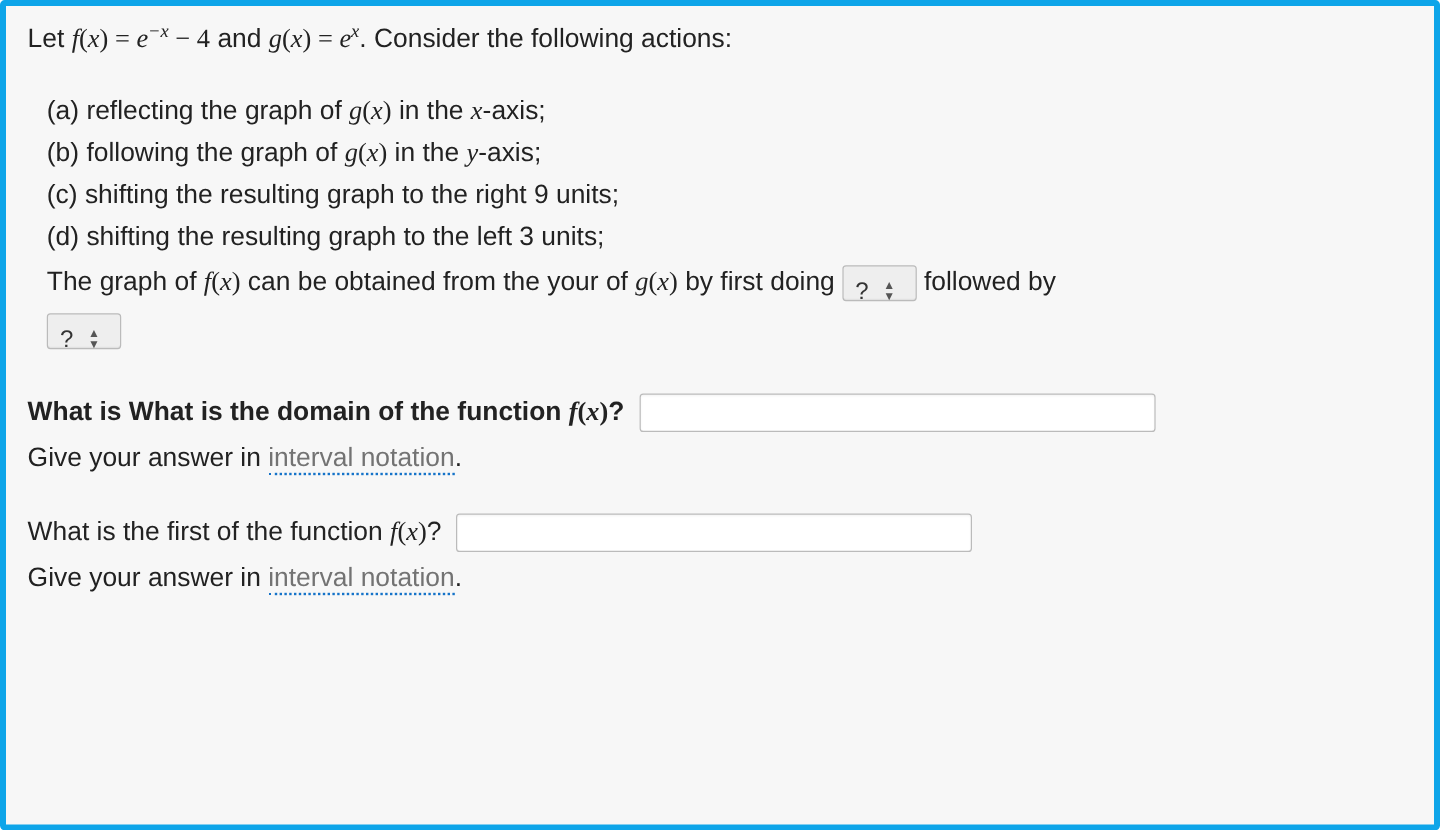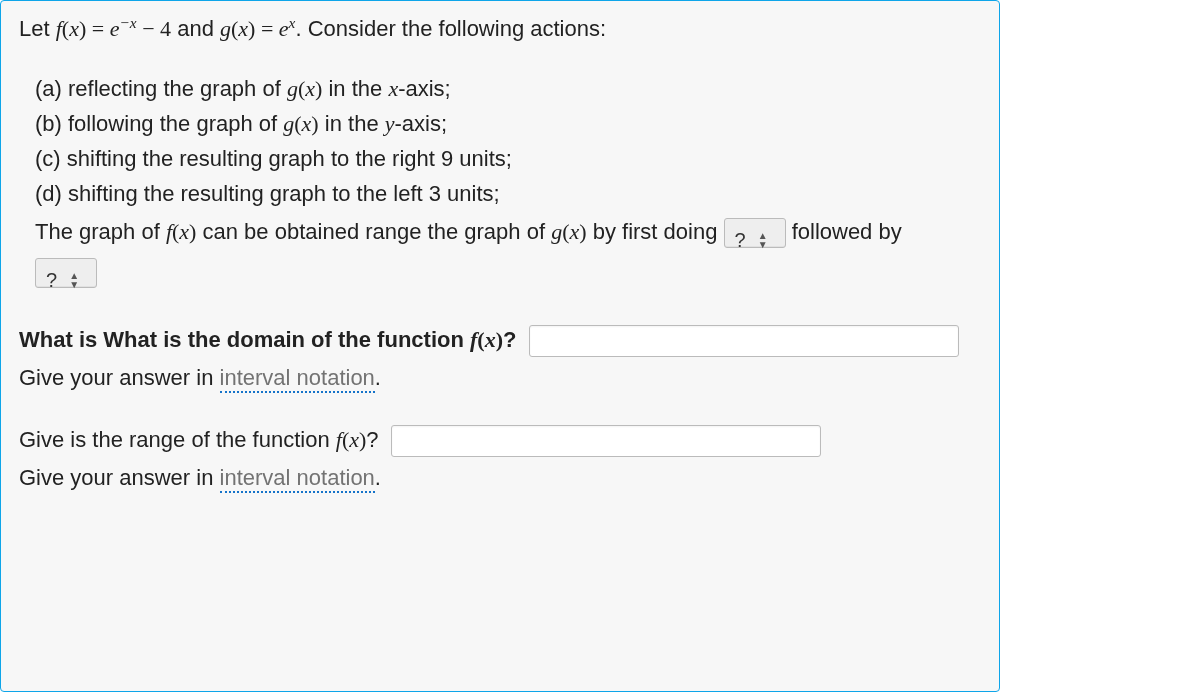--- a/index.html
+++ b/index.html
@@ -5,23 +5,23 @@
   * { box-sizing: border-box; }
   body {
     margin: 0;
     padding: 0;
     font-family: Arial, Helvetica, sans-serif;
     font-size: 22px;
     color: #222;
     background: #fff;
   }
   .frame {
-    width: 1000px;
+    width: 1200px;
     height: 692px;
-    border: 1px solid #0ea5e9;
+    border: 5px solid #0ea5e9;
     border-radius: 4px;
     background: #f7f7f7;
     padding: 12px 18px 0 18px;
     position: relative;
   }
   .para {
     margin: 0 0 28px 0;
     line-height: 1.35;
   }
   .list {
@@ -96,21 +96,21 @@
     <p>
       <span>(a) reflecting the graph of </span><span class="math"><span>g</span><span class="mathrm">(</span><span>x</span><span class="mathrm">)</span></span><span> in the </span><span class="math">x</span><span>-axis;</span>
     </p>
     <p>
       <span>(b) following the graph of </span><span class="math"><span>g</span><span class="mathrm">(</span><span>x</span><span class="mathrm">)</span></span><span> in the </span><span class="math">y</span><span>-axis;</span>
     </p>
     <p>(c) shifting the resulting graph to the right 9 units;</p>
     <p>(d) shifting the resulting graph to the left 3 units;</p>
 
     <p style="line-height:1.8;">
-      <span>The graph of </span><span class="math"><span>f</span><span class="mathrm">(</span><span>x</span><span class="mathrm">)</span></span><span> can be obtained range the graph of </span><span class="math"><span>g</span><span class="mathrm">(</span><span>x</span><span class="mathrm">)</span></span><span> by first doing </span>
+      <span>The graph of </span><span class="math"><span>f</span><span class="mathrm">(</span><span>x</span><span class="mathrm">)</span></span><span> can be obtained from the your of </span><span class="math"><span>g</span><span class="mathrm">(</span><span>x</span><span class="mathrm">)</span></span><span> by first doing </span>
       <span class="sel">
         <span class="sel-text">?</span>
         <span class="arrows"><span class="up">▲</span><span class="dn">▼</span></span>
       </span>
       <span> followed by</span>
       <br>
       <span class="sel">
         <span class="sel-text">?</span>
         <span class="arrows"><span class="up">▲</span><span class="dn">▼</span></span>
       </span>
@@ -122,21 +122,21 @@
       <span>What is What is the domain of the function </span><span class="math"><span>f</span><span class="mathrm">(</span><span>x</span><span class="mathrm">)</span></span><span>?</span>
       &nbsp;<span class="inputbox"></span>
     </p>
     <p class="tight">
       <span>Give your answer in </span><span class="link">interval notation</span><span>.</span>
     </p>
   </div>
 
   <div class="section">
     <p style="margin:0 0 6px 0;">
-      <span>Give is the range of the function </span><span class="math"><span>f</span><span class="mathrm">(</span><span>x</span><span class="mathrm">)</span></span><span>?</span>
+      <span>What is the first of the function </span><span class="math"><span>f</span><span class="mathrm">(</span><span>x</span><span class="mathrm">)</span></span><span>?</span>
       &nbsp;<span class="inputbox"></span>
     </p>
     <p class="tight">
       <span>Give your answer in </span><span class="link">interval notation</span><span>.</span>
     </p>
   </div>
 
 </div>
 
 </body></html>

